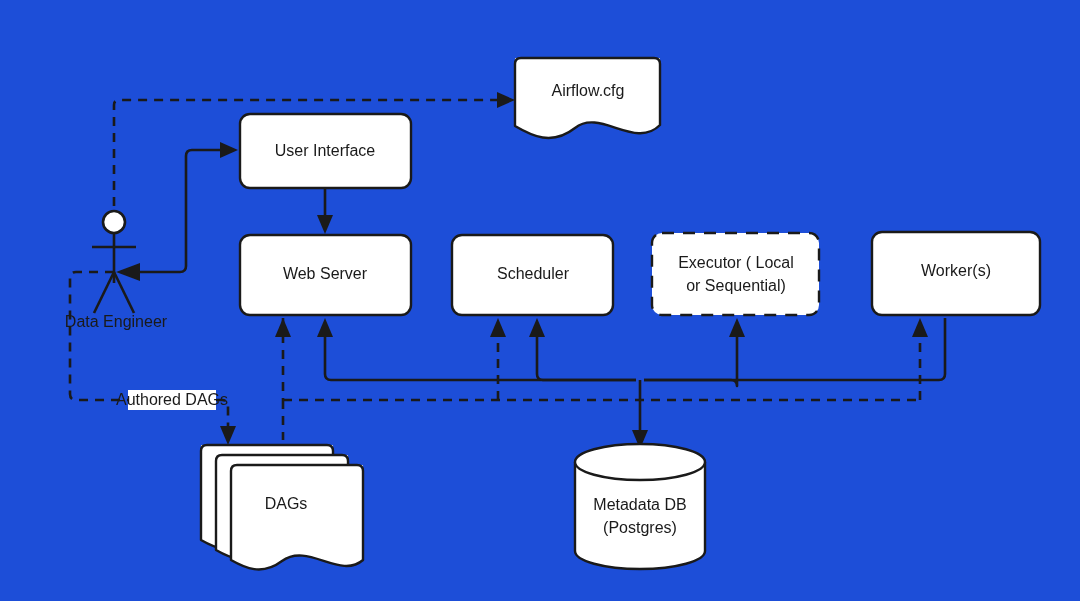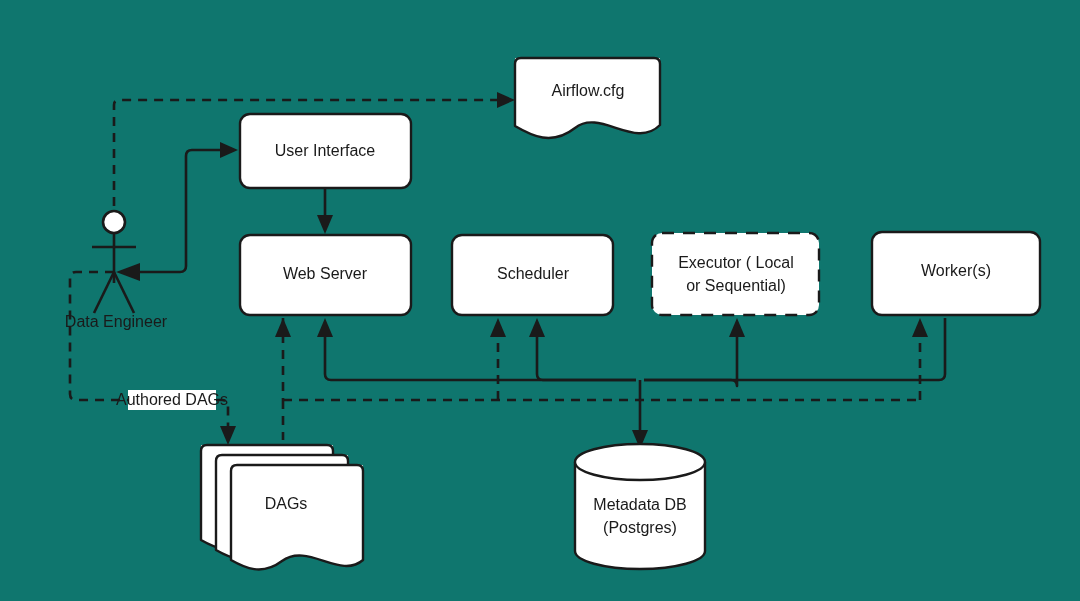--- a/index.html
+++ b/index.html
@@ -7,21 +7,21 @@
     padding: 0;
     background: #ffffff;
   }
   body {
     font-family: "Liberation Sans", sans-serif;
   }
   #canvas {
     position: relative;
     width: 1080px;
     height: 601px;
-    background: #0f766e;
+    background: #1d4ed8;
     overflow: hidden;
   }
   #diagram-svg {
     position: absolute;
     left: 0;
     top: 0;
     width: 1080px;
     height: 601px;
   }
   .node-label {

